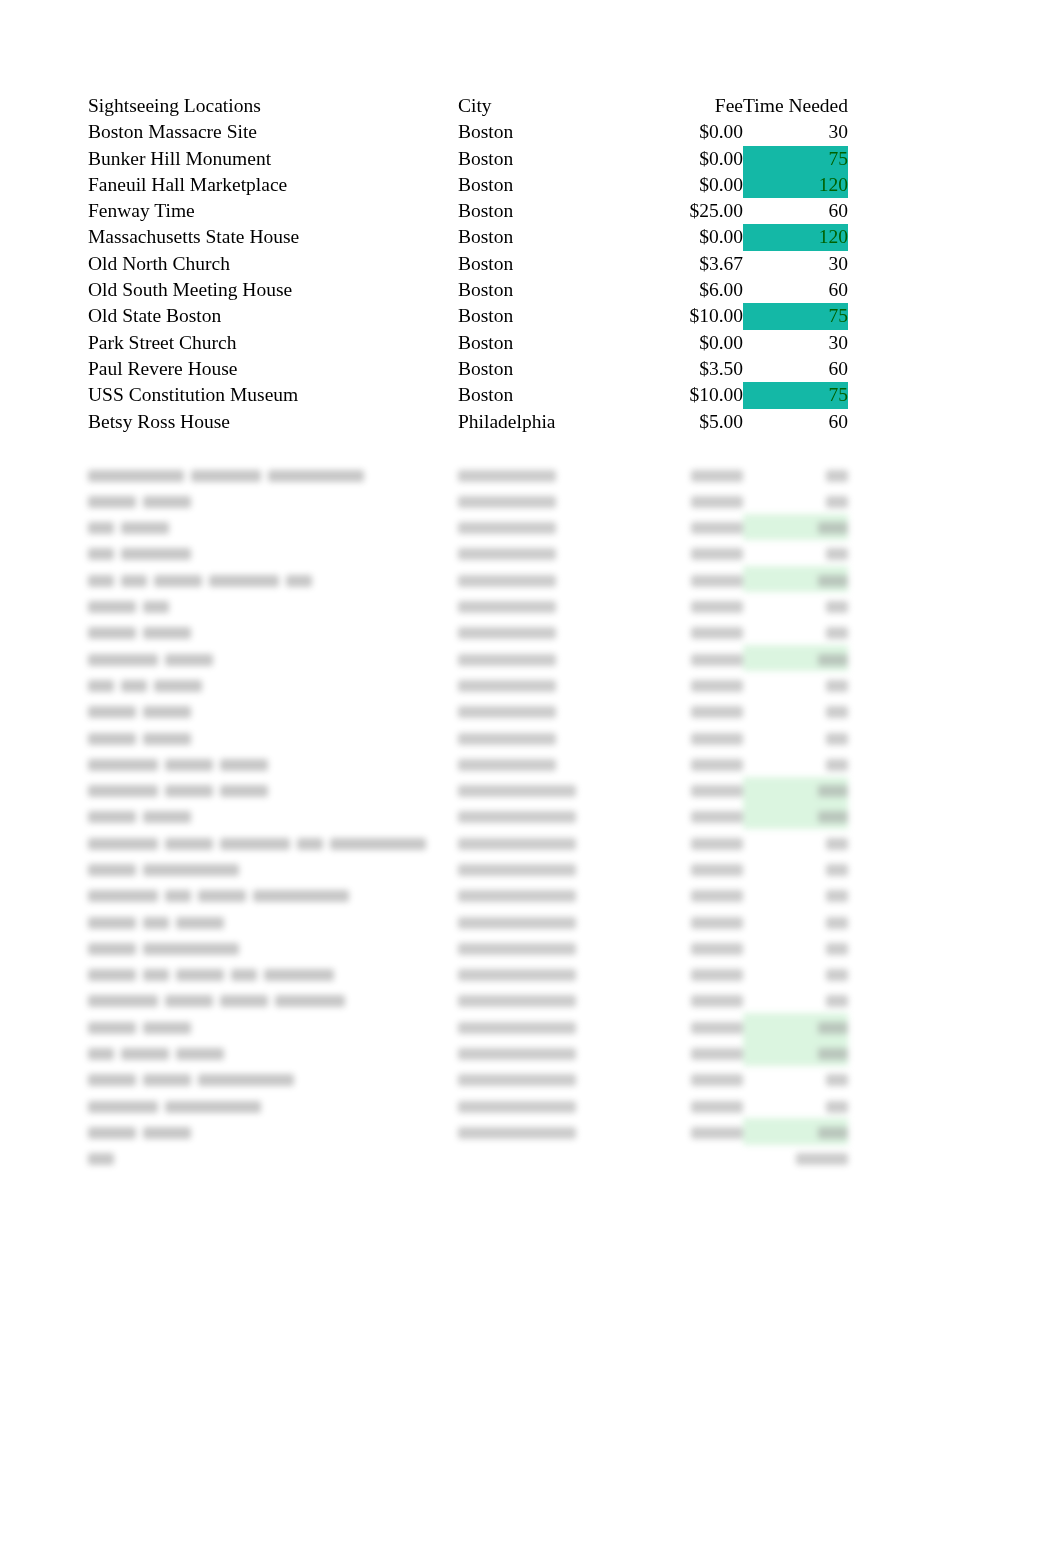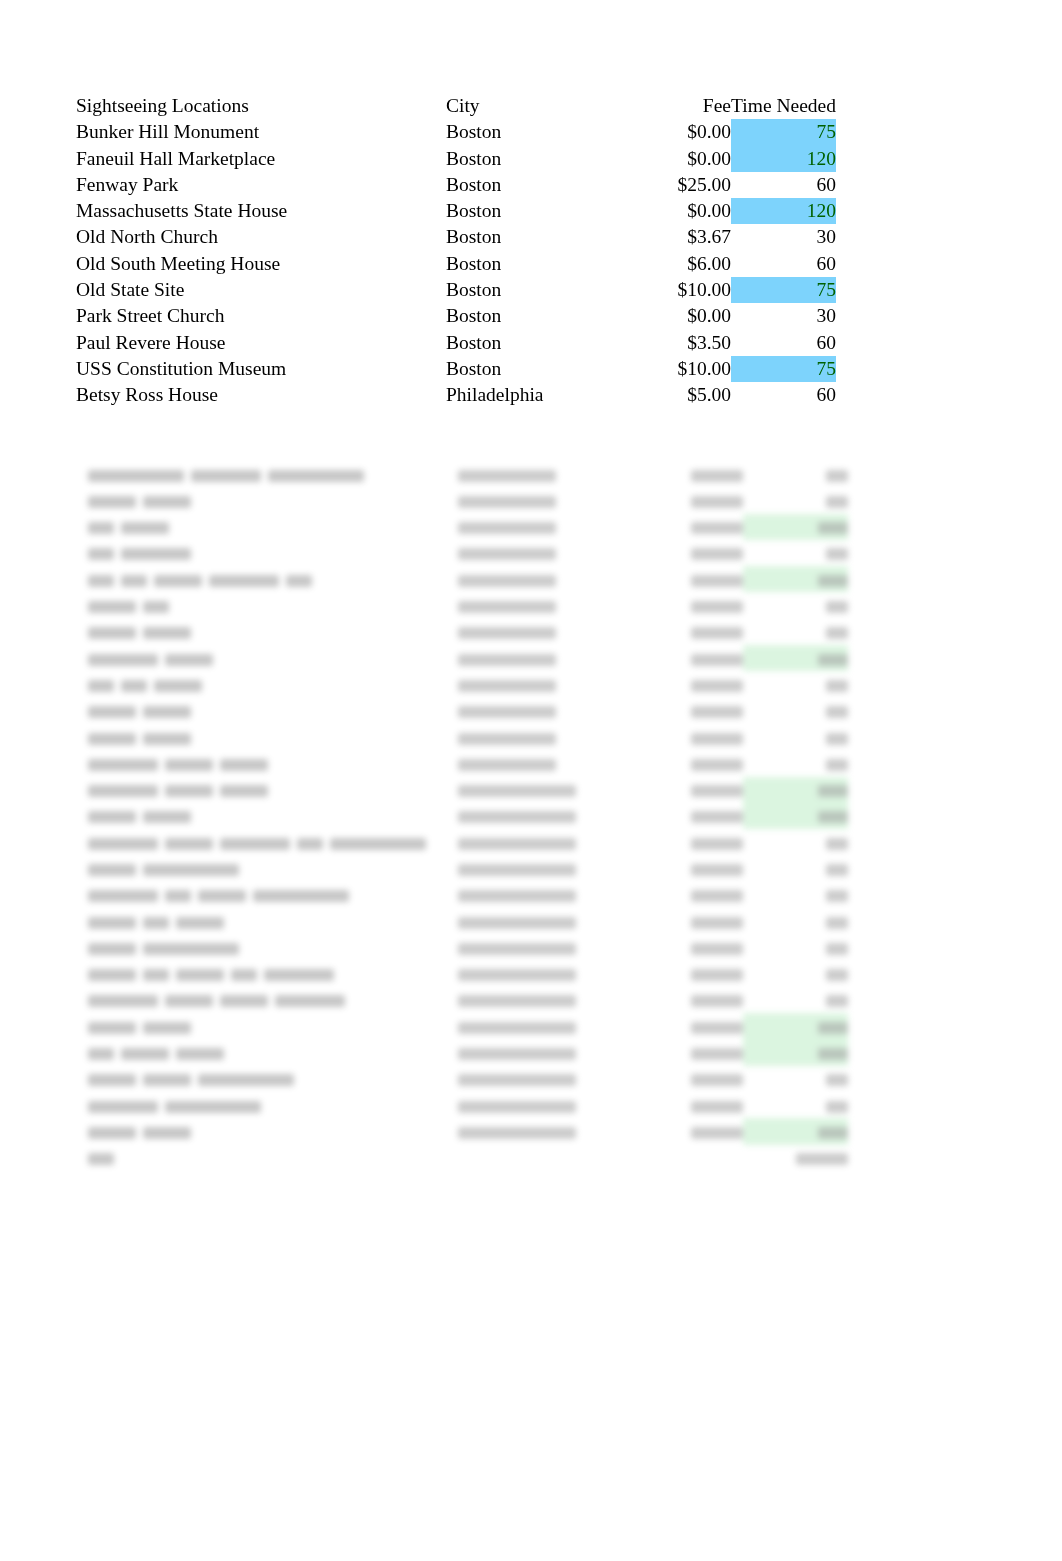--- a/index.html
+++ b/index.html
@@ -11,21 +11,21 @@
     width: 1062px;
     height: 1561px;
     position: relative;
     font-family: "Liberation Serif", "DejaVu Serif", serif;
     color: #000000;
     overflow: hidden;
   }
 
   #sheet {
     position: absolute;
-    left: 76px;
+    left: 88px;
     top: 93px;
     width: 760px;
   }
 
   table.grid {
     border-collapse: collapse;
     width: 760px;
     table-layout: fixed;
   }
 
@@ -50,21 +50,21 @@
   .cell-city { text-align: left; padding-left: 2px; }
   .cell-fee  { text-align: right; padding-right: 2px; }
   .cell-time { text-align: right; padding-right: 5px; }
 
   th.cell-name, th.cell-city, th.cell-fee { text-align: left; }
   th.cell-fee { text-align: right; padding-right: 2px; }
   th.cell-time { text-align: right; padding-left: 4px; }
 
   
   .hl {
-    background-color: #7dd3fc;
+    background-color: #14b8a6;
     color: #006100;
   }
 
   
   #blurred {
     position: absolute;
     left: 88px;
     top: 461px;
     width: 768px;
     height: 710px;
@@ -137,33 +137,39 @@
     <thead>
       <tr>
         <th class="cell-name">Sightseeing Locations</th>
         <th class="cell-city">City</th>
         <th class="cell-fee">Fee</th>
         <th class="cell-time">Time Needed</th>
       </tr>
     </thead>
     <tbody id="rows-body">
         <tr>
+          <td class="cell-name">Boston Massacre Site</td>
+          <td class="cell-city">Boston</td>
+          <td class="cell-fee">$0.00</td>
+          <td class="cell-time">30</td>
+        </tr>
+        <tr>
           <td class="cell-name">Bunker Hill Monument</td>
           <td class="cell-city">Boston</td>
           <td class="cell-fee">$0.00</td>
           <td class="cell-time hl">75</td>
         </tr>
         <tr>
           <td class="cell-name">Faneuil Hall Marketplace</td>
           <td class="cell-city">Boston</td>
           <td class="cell-fee">$0.00</td>
           <td class="cell-time hl">120</td>
         </tr>
         <tr>
-          <td class="cell-name">Fenway Park</td>
+          <td class="cell-name">Fenway Time</td>
           <td class="cell-city">Boston</td>
           <td class="cell-fee">$25.00</td>
           <td class="cell-time">60</td>
         </tr>
         <tr>
           <td class="cell-name">Massachusetts State House</td>
           <td class="cell-city">Boston</td>
           <td class="cell-fee">$0.00</td>
           <td class="cell-time hl">120</td>
         </tr>
@@ -173,21 +179,21 @@
           <td class="cell-fee">$3.67</td>
           <td class="cell-time">30</td>
         </tr>
         <tr>
           <td class="cell-name">Old South Meeting House</td>
           <td class="cell-city">Boston</td>
           <td class="cell-fee">$6.00</td>
           <td class="cell-time">60</td>
         </tr>
         <tr>
-          <td class="cell-name">Old State Site</td>
+          <td class="cell-name">Old State Boston</td>
           <td class="cell-city">Boston</td>
           <td class="cell-fee">$10.00</td>
           <td class="cell-time hl">75</td>
         </tr>
         <tr>
           <td class="cell-name">Park Street Church</td>
           <td class="cell-city">Boston</td>
           <td class="cell-fee">$0.00</td>
           <td class="cell-time">30</td>
         </tr>

